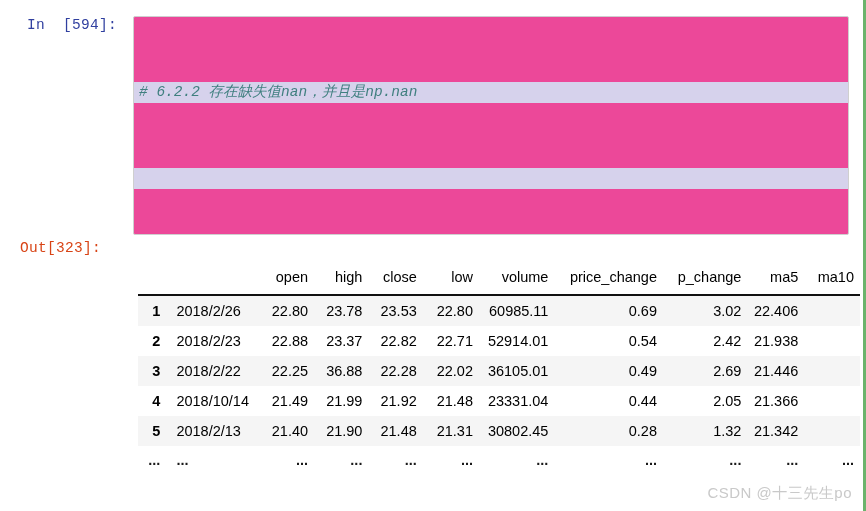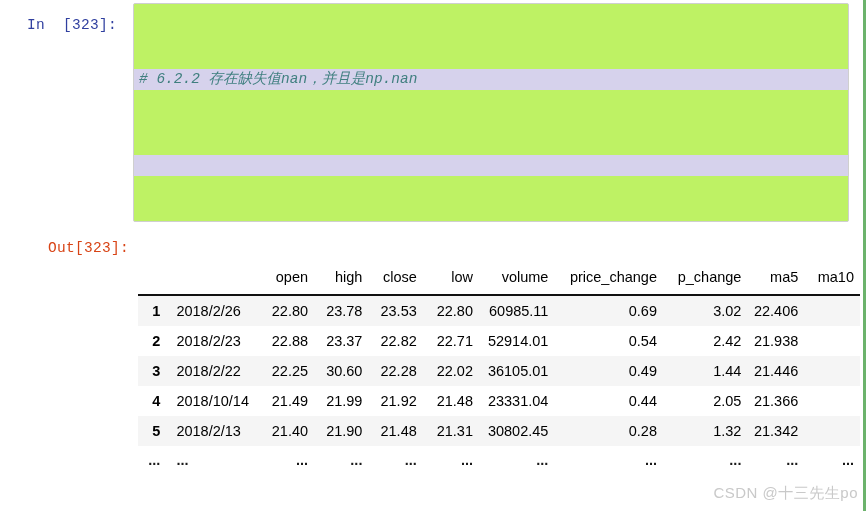--- a/index.html
+++ b/index.html
@@ -43,30 +43,29 @@
   }
   #in-prompt {
     left: 27px;
     top: 17px;
     color: #303f9f;
   }
   #out-prompt {
     left: 20px;
     top: 240px;
     color: #d84315;
-    margin-left: 28px;
   }
 
   #code-area {
     position: absolute;
     left: 133px;
-    top: 3px;
+    top: 16px;
     width: 716px;
     height: 219px;
-    background: #bef264;
+    background: #ec4899;
     border: 1px solid #cfcfcf;
     border-radius: 2px;
     box-sizing: border-box;
     overflow: hidden;
   }
   #code-lines {
     position: absolute;
     left: 0px;
     top: 0px;
     width: 714px;
@@ -140,39 +139,39 @@
   .c-low     { width: 62px; margin-top: 28px; }
   .c-volume  { width: 70px; }
   .c-pricech { width: 118px; }
   .c-pchange { width: 92px; }
   .c-ma5     { width: 46px; }
   .c-ma10    { width: 60px; }
 
   
   #watermark {
     position: absolute;
-    right: 8px;
+    right: 14px;
     top: 484px;
     font-family: "Liberation Sans", sans-serif;
     font-size: 15px;
     color: #c9c9c9;
     letter-spacing: 0.5px;
     white-space: nowrap;
     z-index: 20;
     pointer-events: none;
   }
 </style>
 </head>
 <body>
 
 <div id="right-edge-bar"></div>
 
 <div id="input-cell">
 
-  <div class="prompt" id="in-prompt">In  [323]:</div>
+  <div class="prompt" id="in-prompt">In  [594]:</div>
 
   <div id="code-area">
     <div id="code-lines">
 
       <span class="cline"><span class="cmt"># 6.2.2 存在缺失值nan，并且是np.nan</span></span>
 
       <span class="cline blank"><span></span></span>
 
       
 
@@ -238,26 +237,26 @@
         <td>0.54</td>
         <td>2.42</td>
         <td>21.938</td>
         <td></td>
       </tr>
 
       <tr class="odd">
         <td class="idx">3</td>
         <td class="date">2018/2/22</td>
         <td>22.25</td>
-        <td>30.60</td>
+        <td>36.88</td>
         <td>22.28</td>
         <td>22.02</td>
         <td>36105.01</td>
         <td>0.49</td>
-        <td>1.44</td>
+        <td>2.69</td>
         <td>21.446</td>
         <td></td>
       </tr>
 
       <tr class="even">
         <td class="idx">4</td>
         <td class="date">2018/10/14</td>
         <td>21.49</td>
         <td>21.99</td>
         <td>21.92</td>

